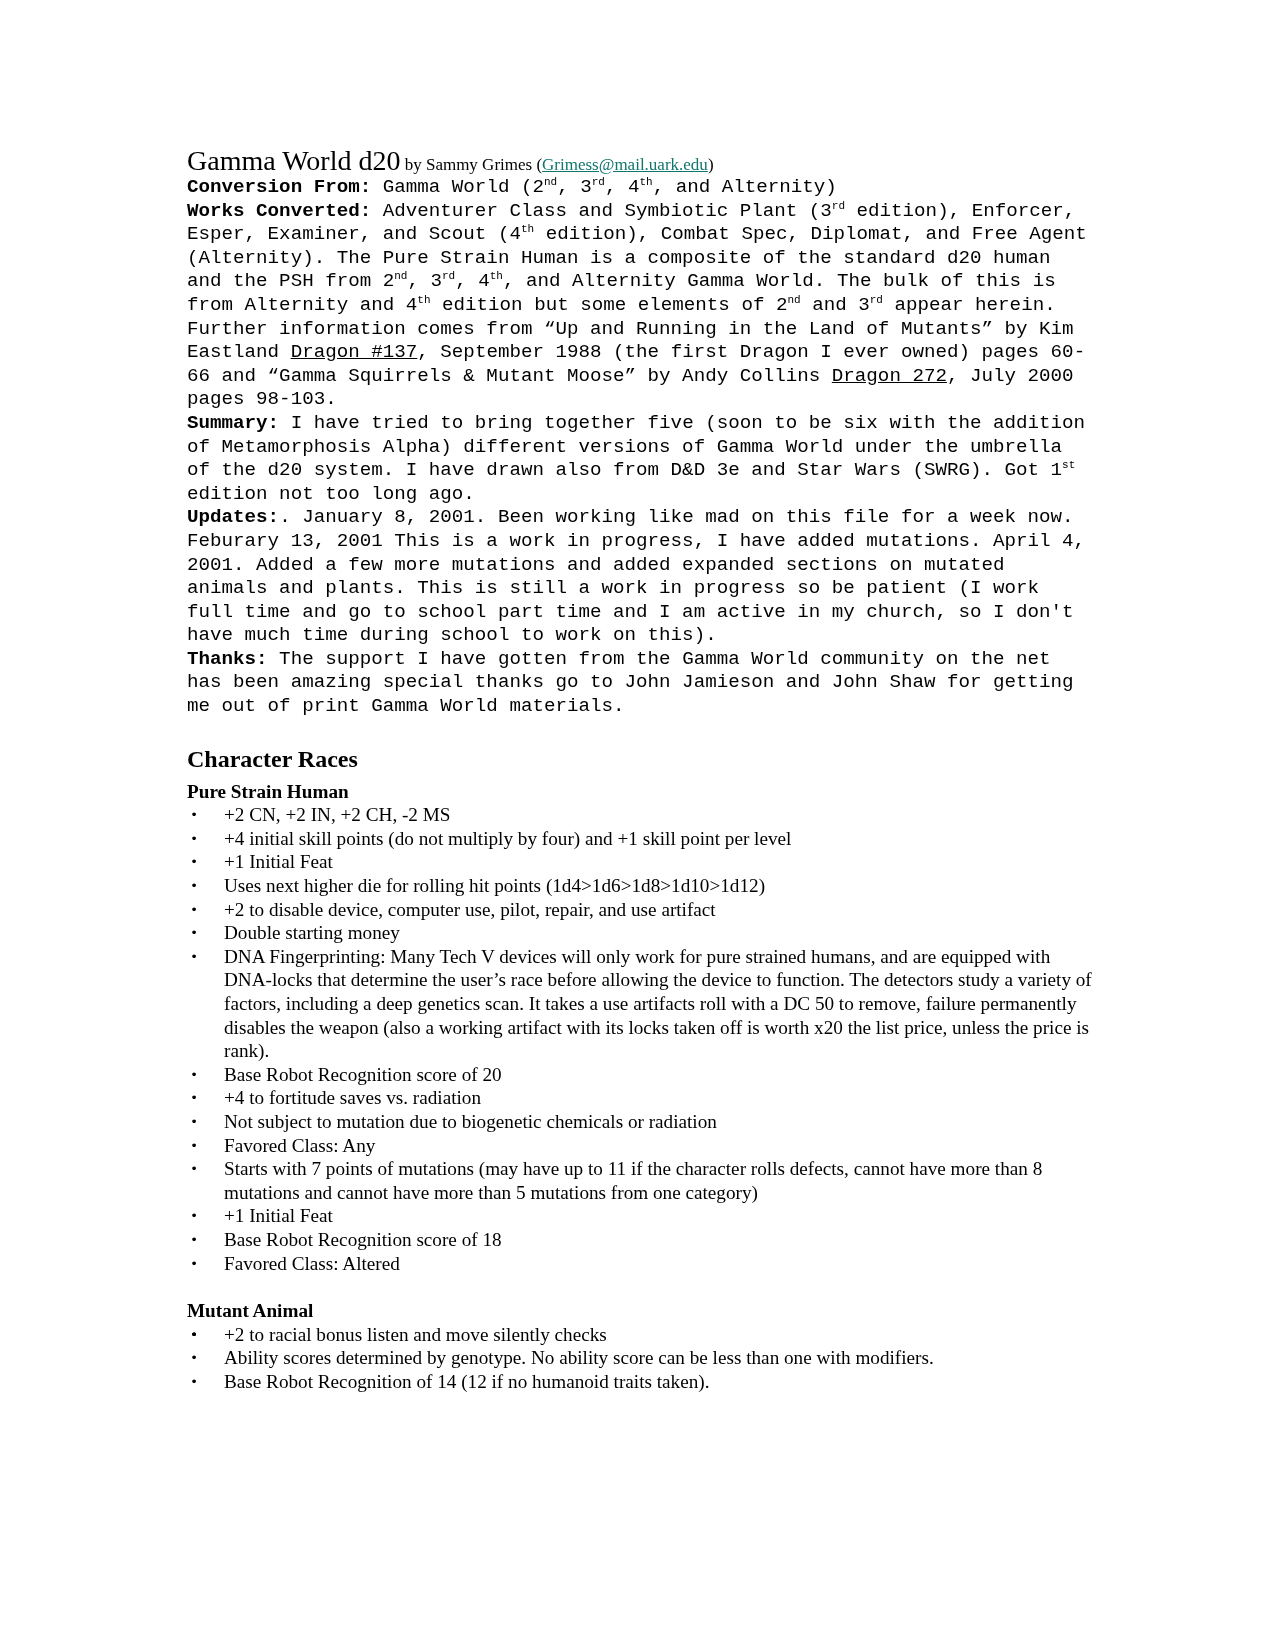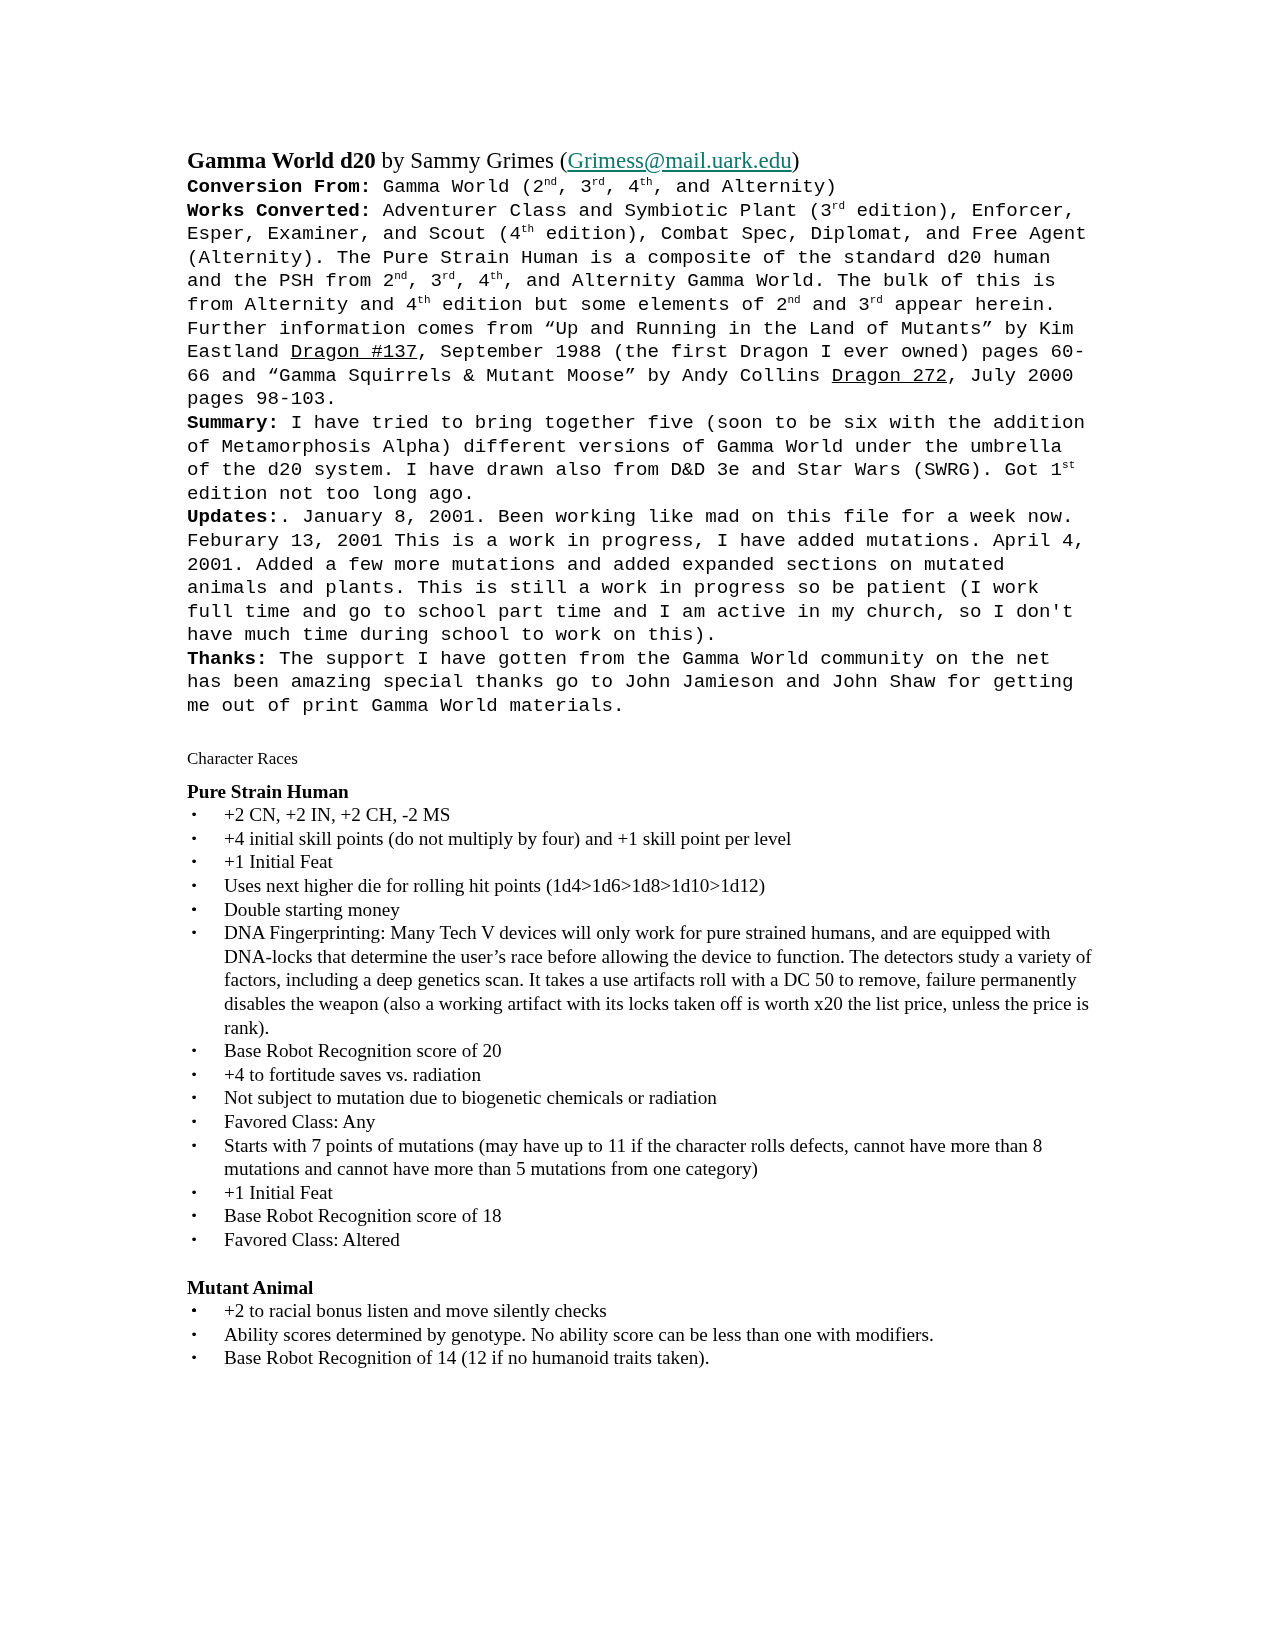--- a/index.html
+++ b/index.html
@@ -22,25 +22,25 @@
       width: 905px;
       font-size: 19.2px;
       line-height: 23.6px;
     }
     .title-line {
       margin: 0;
       line-height: 30px;
       height: 30px;
     }
     .title-main {
-      font-weight: bold;
-      font-size: 23px;
+      font-weight: normal;
+      font-size: 28px;
     }
     .title-by {
-      font-size: 23px;
+      font-size: 17px;
     }
     .email-link {
       color: #0f766e;
       text-decoration: underline;
     }
     .para {
       margin: 0;
       font-family: Liberation Mono, monospace;
     }
     .lbl {
@@ -48,22 +48,22 @@
     }
     sup {
       font-size: 11px;
       line-height: 0;
       vertical-align: 7px;
     }
     .u {
       text-decoration: underline;
     }
     .section-heading {
-      font-weight: normal;
-      font-size: 17px;
+      font-weight: bold;
+      font-size: 24px;
       margin: 27px 0 0 0;
       line-height: 26px;
     }
     .sub-heading {
       font-weight: bold;
       margin: 24px 0 0 0;
       line-height: 23.6px;
     }
     .sub-heading.first {
       margin-top: 8px;
@@ -118,21 +118,21 @@
 
   <h2 class="section-heading">Character Races</h2>
 
   <div>
     <div class="sub-heading first">Pure Strain Human</div>
     <ul class="bullets">
         <li><span class="bullet">•</span><span>+2 CN, +2 IN, +2 CH, -2 MS</span></li>
         <li><span class="bullet">•</span><span>+4 initial skill points (do not multiply by four) and +1 skill point per level</span></li>
         <li><span class="bullet">•</span><span>+1 Initial Feat</span></li>
         <li><span class="bullet">•</span><span>Uses next higher die for rolling hit points (1d4&gt;1d6&gt;1d8&gt;1d10&gt;1d12)</span></li>
-        <li><span class="bullet">•</span></li>
+        <li><span class="bullet">•</span><span>+2 to disable device, computer use, pilot, repair, and use artifact</span></li>
         <li><span class="bullet">•</span><span>Double starting money</span></li>
         <li><span class="bullet">•</span><span>DNA Fingerprinting:  Many Tech V devices will only work for pure strained humans, and are equipped with DNA-locks that determine the user’s race before allowing the device to function.  The detectors study a variety of factors, including a deep genetics scan.  It takes a use artifacts roll with a DC 50 to remove, failure permanently disables the weapon (also a working artifact with its locks taken off is worth x20 the list price, unless the price is rank).</span></li>
         <li><span class="bullet">•</span><span>Base Robot Recognition score of 20</span></li>
         <li><span class="bullet">•</span><span>+4 to fortitude saves vs. radiation</span></li>
         <li><span class="bullet">•</span><span>Not subject to mutation due to biogenetic chemicals or radiation</span></li>
         <li><span class="bullet">•</span><span>Favored Class:  Any</span></li>
       </ul>
   </div>
 
   <div>

